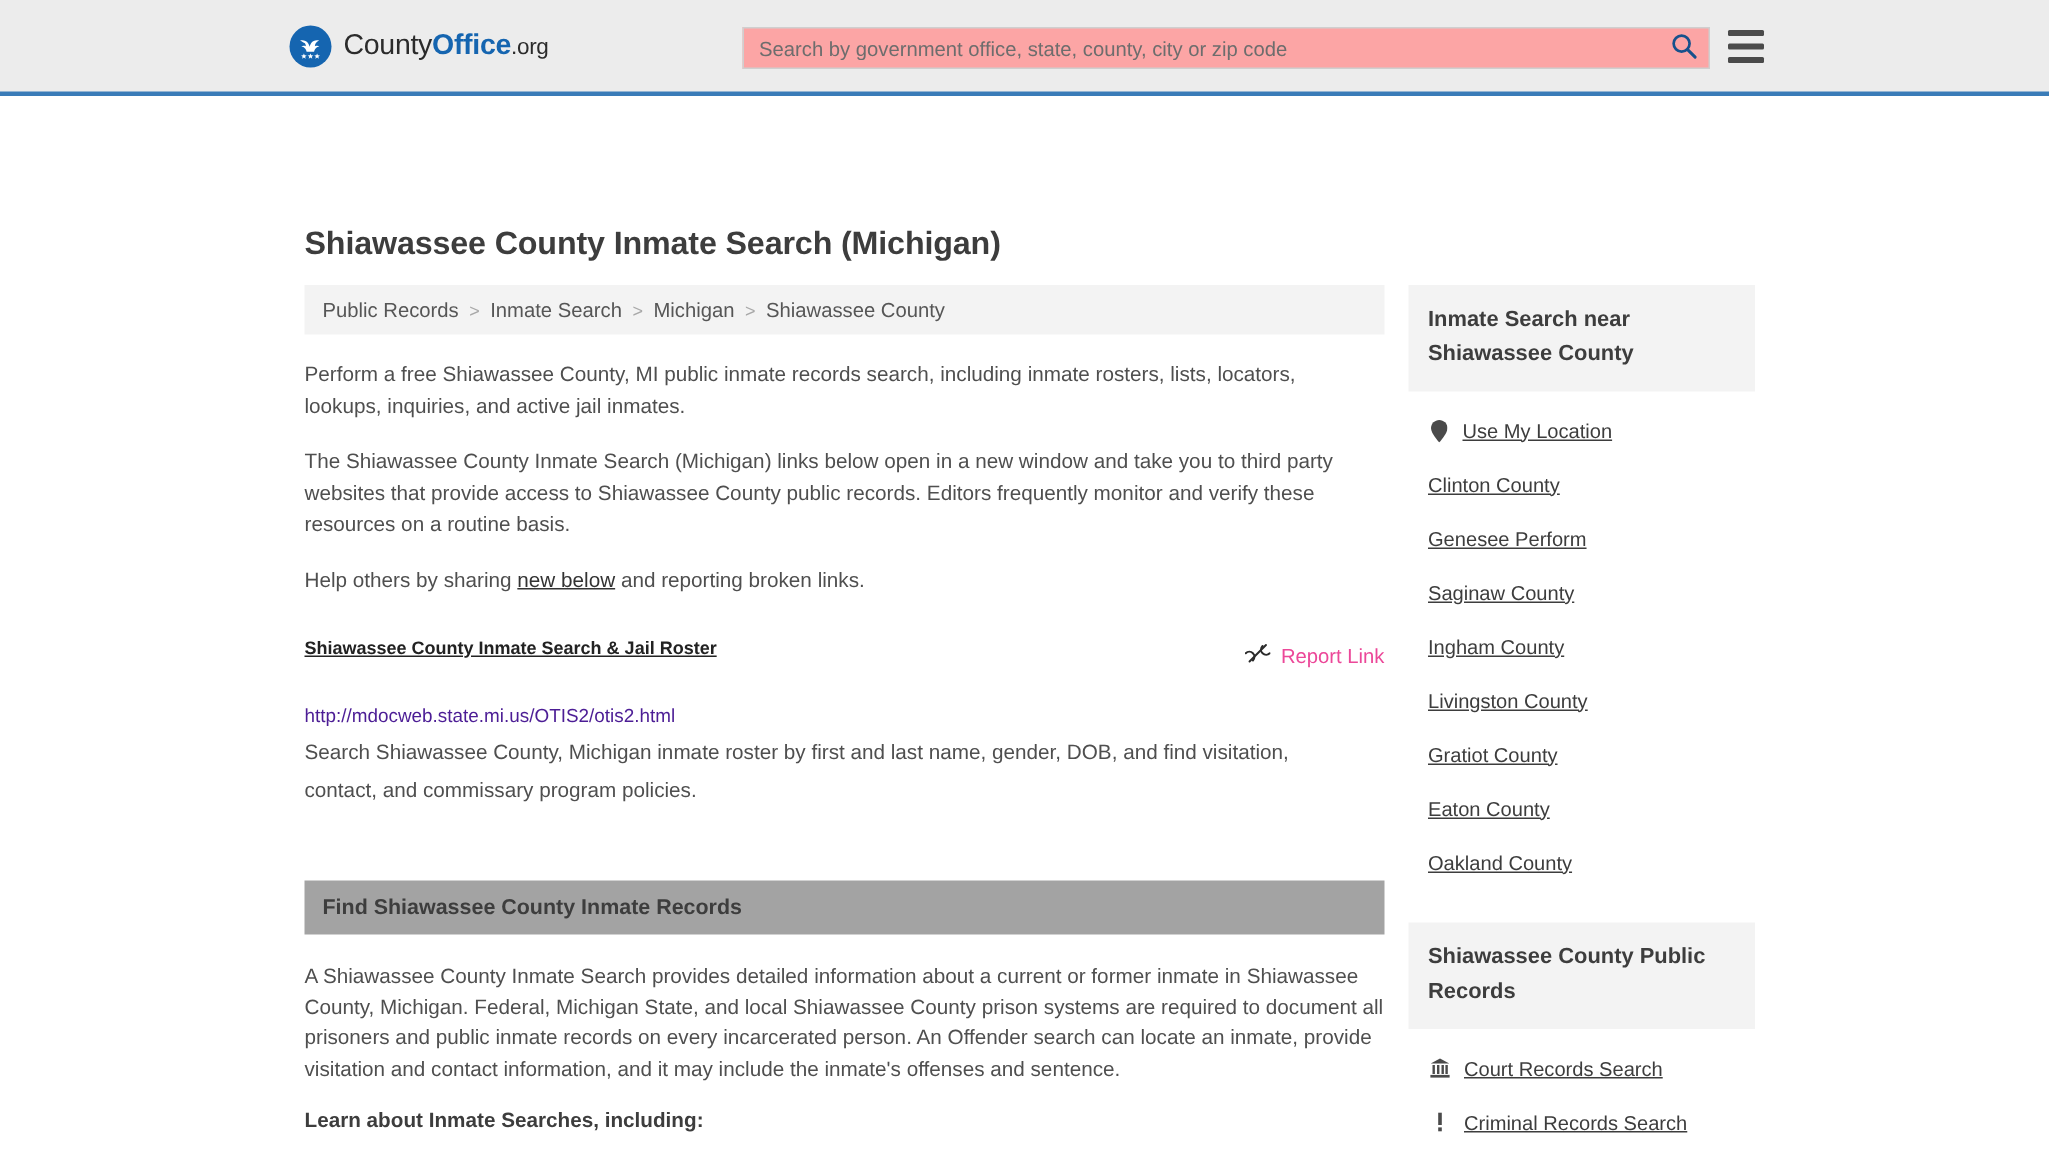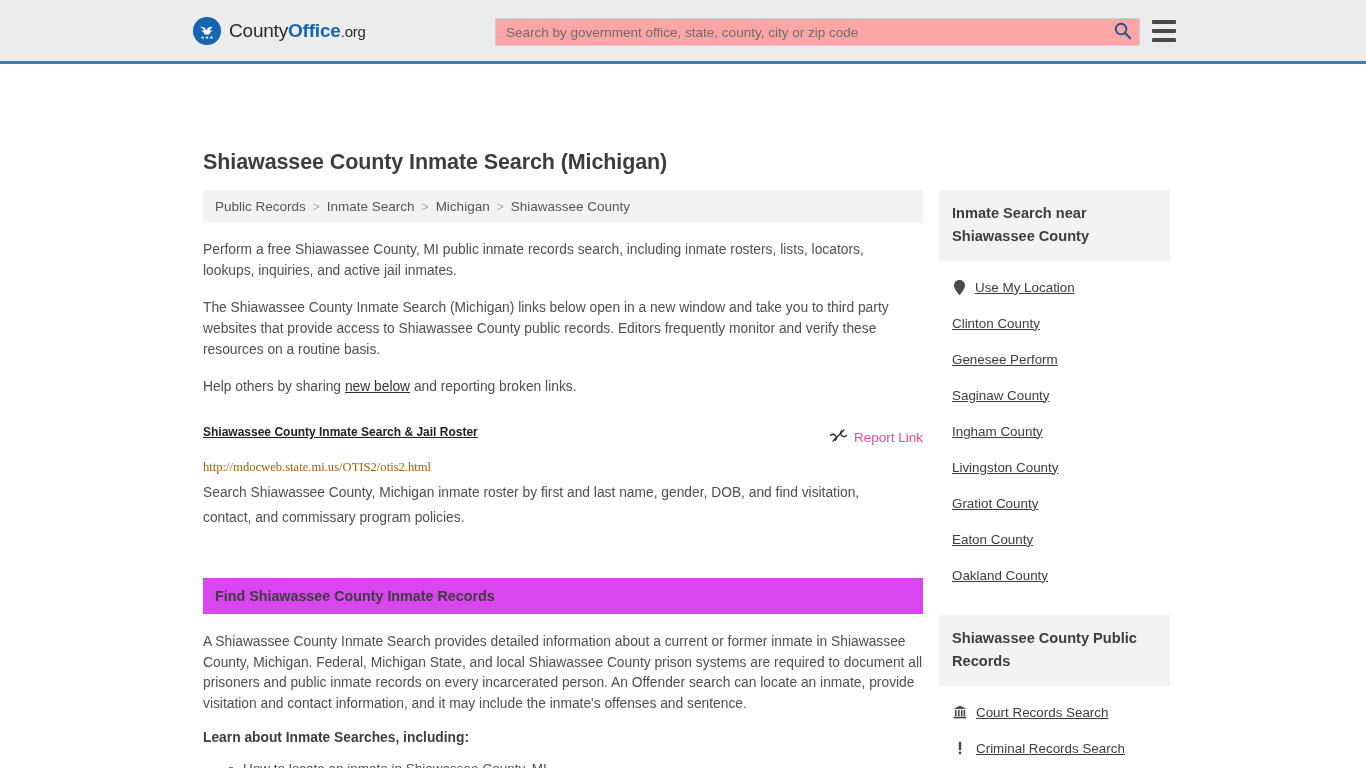--- a/index.html
+++ b/index.html
@@ -178,38 +178,37 @@
     align-items: center;
     gap: 7px;
     font-size: 13.5px;
     color: #ec4899;
     cursor: pointer;
     white-space: nowrap;
     margin-top: 2px;
   }
   .link-url {
     display: block;
-    margin-top: 13px;
+    margin-top: 23px;
     font-size: 12.6px;
-    color: #a16207;
+    color: #4c1d95;
     text-decoration: none;
-    font-family: Liberation Serif, serif;
   }
   .link-desc {
     margin-top: 5px;
     font-size: 13.8px;
     line-height: 25px;
     color: #4f4f4f;
     max-width: 700px;
   }
 
   
   .section-head {
     margin-top: 48px;
-    background: #d946ef;
+    background: #a3a3a3;
     height: 36px;
     display: flex;
     align-items: center;
     padding: 0 12px;
     font-size: 14.3px;
     font-weight: bold;
     color: #3d3d3d;
   }
   .section-body {
     margin-top: 18px;

